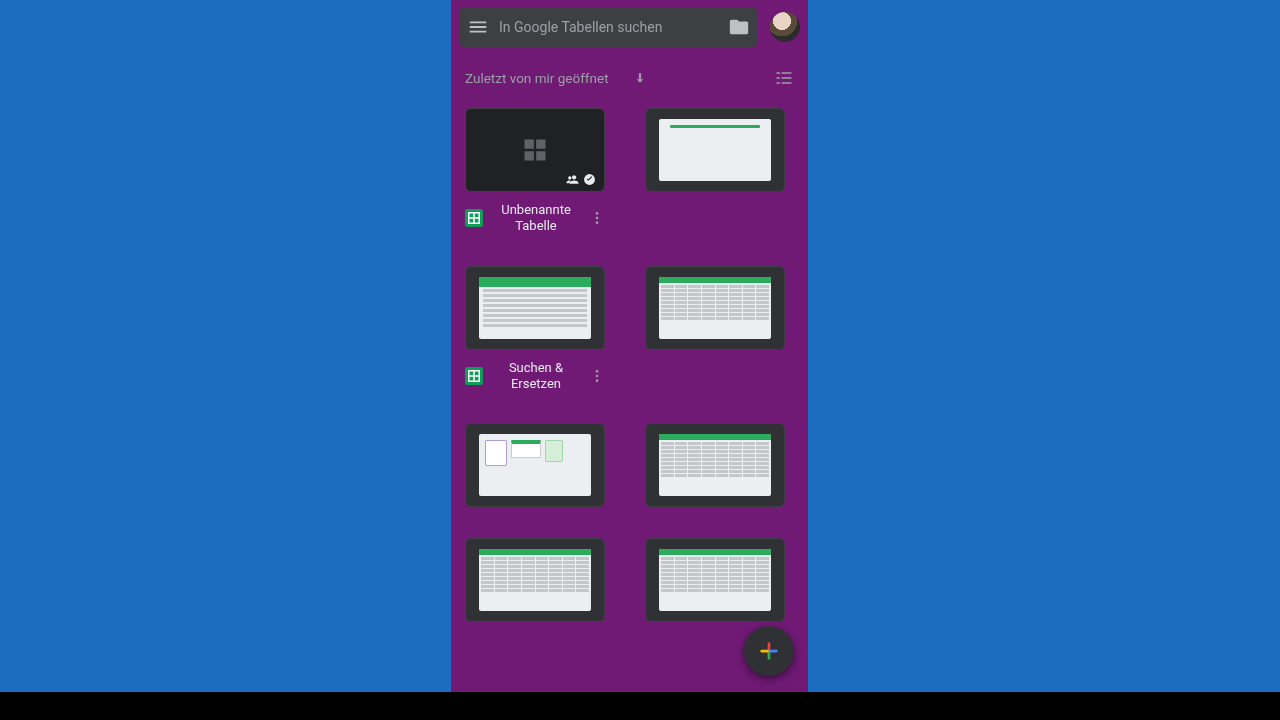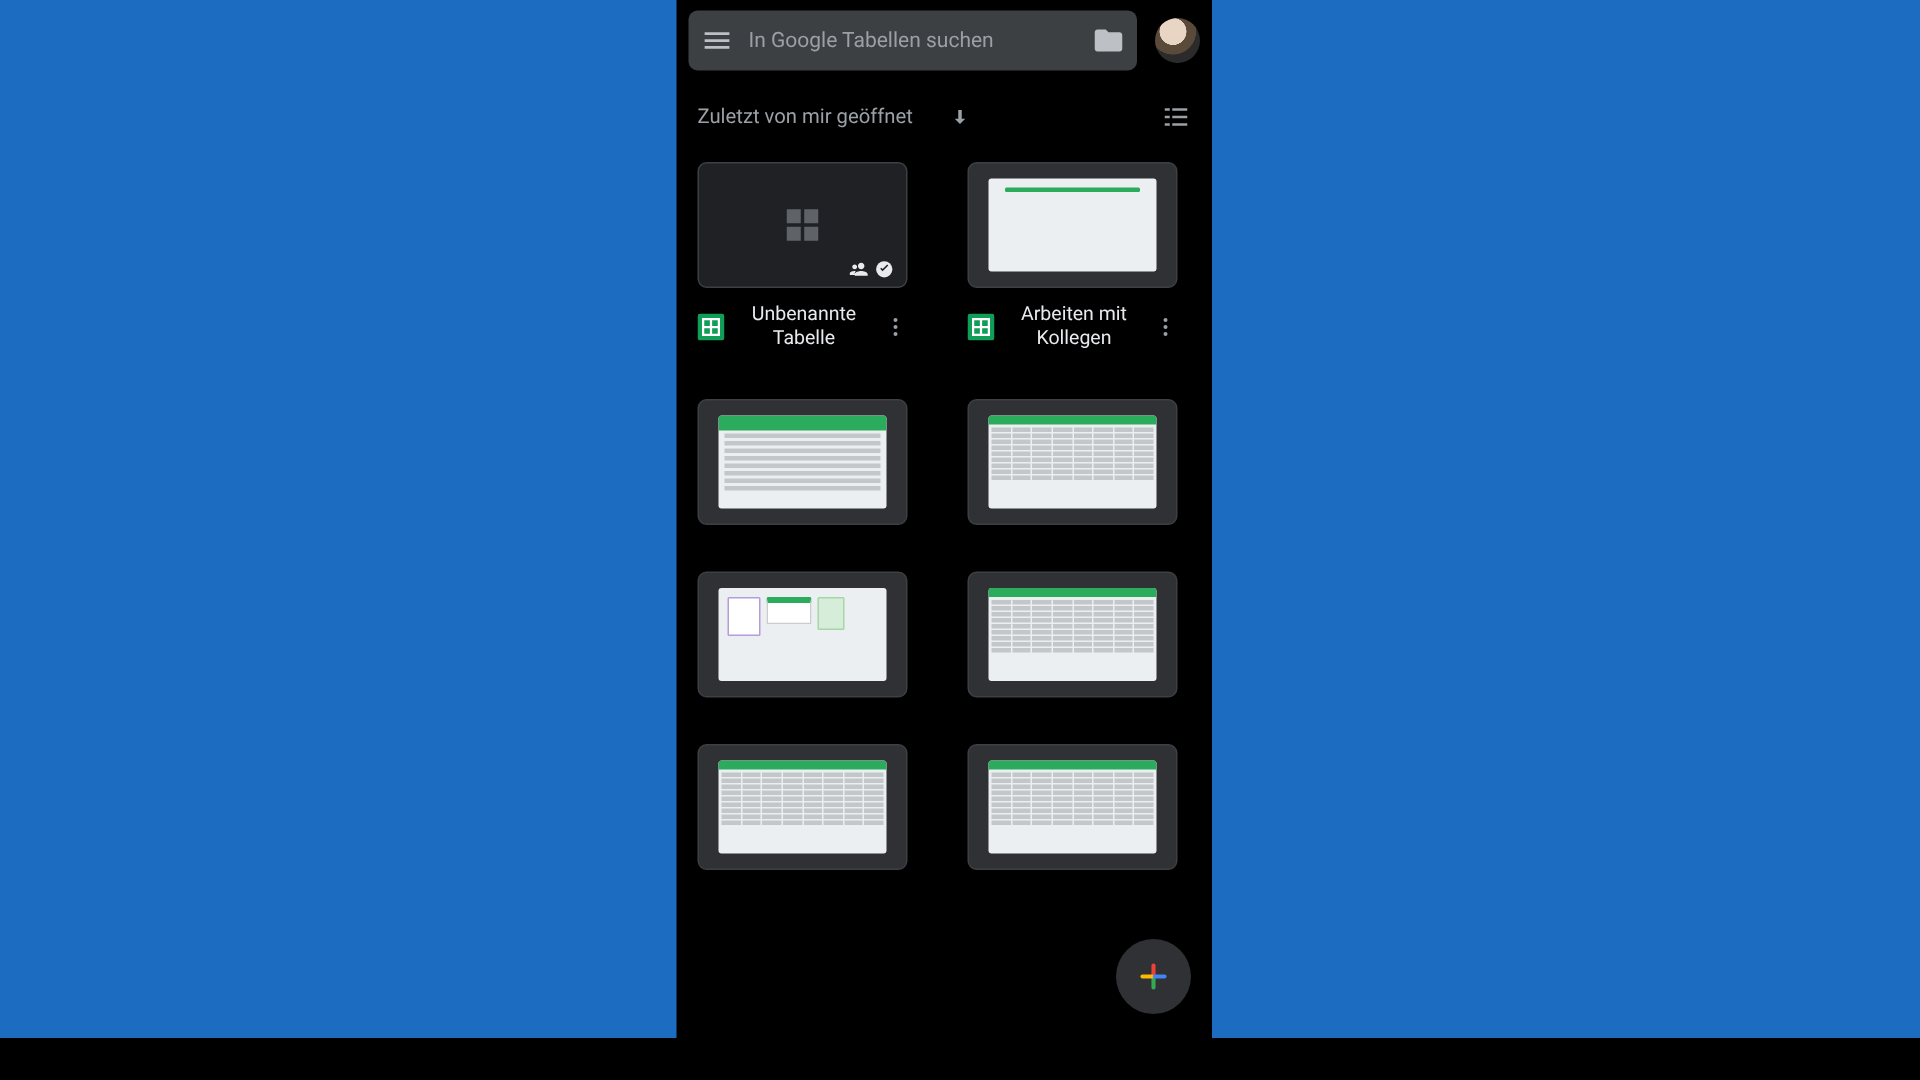--- a/index.html
+++ b/index.html
@@ -17,21 +17,21 @@
     background: #000;
     height: 10px;
   }
   .letterbox-bottom { bottom: 0; height: 28px; }
   .phone {
     position: absolute;
     left: 451px;
     top: 0;
     width: 357px;
     height: 692px;
-    background: #000000;
+    background: #701a75;
     overflow: hidden;
   }
   .topbar {
     height: 54px;
     display: flex;
     align-items: center;
     padding: 8px;
     gap: 6px;
   }
   .search-pill {
@@ -262,53 +262,53 @@
             <circle cx="12" cy="19" r="2"></circle>
           </svg>
       </div>
     </div>
 
     <div class="file">
       <div class="thumb">
         <div class="thumb-inner">
             <div class="sheet-header-thin"></div>
           </div>
-      </div>
-      <div class="filemeta">
-        <svg class="sheets-icon" viewBox="0 0 24 24">
-            <rect width="24" height="24" rx="3" fill="#0f9d58"></rect>
-            <rect x="5" y="5" width="14" height="14" fill="none" stroke="#fff" stroke-width="2"></rect>
-            <line x1="12" y1="5" x2="12" y2="19" stroke="#fff" stroke-width="2"></line>
-            <line x1="5" y1="12" x2="19" y2="12" stroke="#fff" stroke-width="2"></line>
-          </svg>
-        <div class="filename">Arbeiten mit Kollegen</div>
-        <svg class="more-icon" viewBox="0 0 24 24">
-            <circle cx="12" cy="5" r="2"></circle>
-            <circle cx="12" cy="12" r="2"></circle>
-            <circle cx="12" cy="19" r="2"></circle>
-          </svg>
       </div>
     </div>
 
     <div class="file">
       <div class="thumb">
         <div class="thumb-inner">
           <div class="sheet-header"></div>
           <div class="sheet-rows">
             <div class="sheet-row"></div>
               <div class="sheet-row"></div>
               <div class="sheet-row"></div>
             <div class="sheet-row"></div>
               <div class="sheet-row"></div>
               <div class="sheet-row"></div>
             <div class="sheet-row"></div>
               <div class="sheet-row"></div>
           </div>
         </div>
       </div>
+      <div class="filemeta">
+        <svg class="sheets-icon" viewBox="0 0 24 24">
+            <rect width="24" height="24" rx="3" fill="#0f9d58"></rect>
+            <rect x="5" y="5" width="14" height="14" fill="none" stroke="#fff" stroke-width="2"></rect>
+            <line x1="12" y1="5" x2="12" y2="19" stroke="#fff" stroke-width="2"></line>
+            <line x1="5" y1="12" x2="19" y2="12" stroke="#fff" stroke-width="2"></line>
+          </svg>
+        <div class="filename">Suchen &amp; Ersetzen</div>
+        <svg class="more-icon" viewBox="0 0 24 24">
+            <circle cx="12" cy="5" r="2"></circle>
+            <circle cx="12" cy="12" r="2"></circle>
+            <circle cx="12" cy="19" r="2"></circle>
+          </svg>
+      </div>
     </div>
 
     <div class="file">
       <div class="thumb">
         <div class="thumb-inner">
           <div style="height:6px;background:#2bab5c;width:100%;"></div>
           <div class="sheet-grid">
             <div class="sheet-cell"></div>
               <div class="sheet-cell"></div>
               <div class="sheet-cell"></div>

